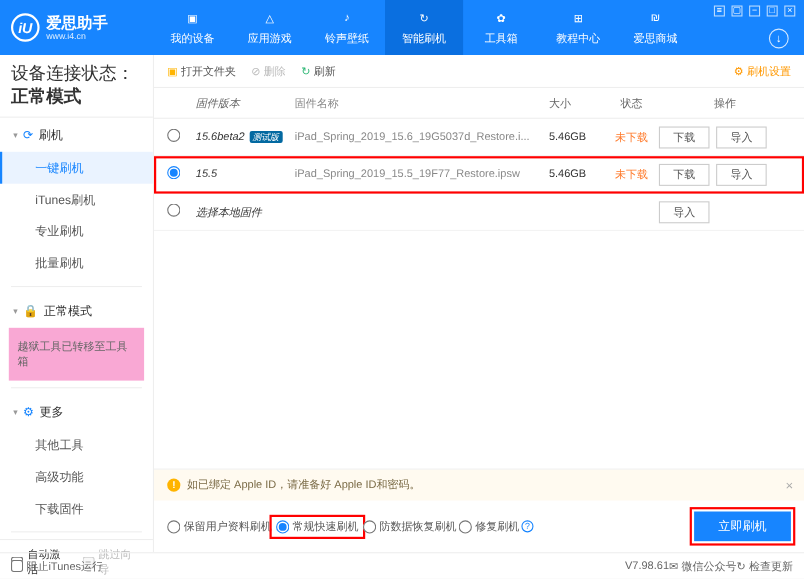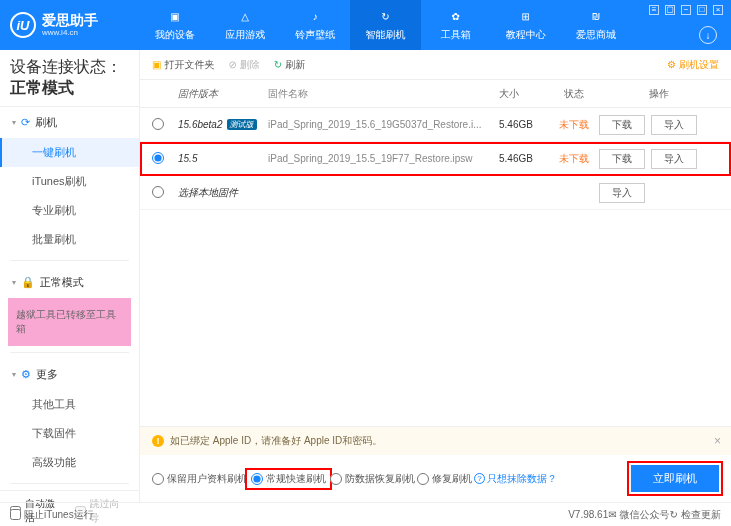--- a/index.html
+++ b/index.html
@@ -156,22 +156,22 @@
             <span>正常模式</span>
           </div>
           <div class="sidebar-msg">越狱工具已转移至工具箱</div>
           <div class="sidebar-sep"></div>
           <div class="sidebar-section">
             <span class="tog">▾</span>
             <span style="color:#1785ff;">⚙</span>
             <span>更多</span>
           </div>
           <div class="sidebar-item">其他工具</div>
+          <div class="sidebar-item">高级功能</div>
           <div class="sidebar-item">下载固件</div>
-          <div class="sidebar-item">高级功能</div>
           <div class="sidebar-sep"></div>
         </div>
       <div class="sidebar-spacer"></div>
       <div class="sidebar-bottom">
         <div style="display:flex;gap:10px;">
           <label class="check">
               <input type="checkbox" style="">
               <span>自动激活</span>
             </label>
           <label class="check" style="color:#bbb;">
@@ -271,21 +271,20 @@
             </label>
           <label class="opt">
               <input type="radio" name="m" style="">
               <span>防数据恢复刷机</span>
             </label>
           <label class="opt">
               <input type="radio" name="m" style="">
               <span>修复刷机</span>
             </label>
           <span class="link-q">?</span>
-          <span class="link">只想抹除数据？</span>
           <div class="options-spacer"></div>
           <div class="btn-primary">立即刷机</div>
         </div>
       </div>
     </div>
   </div>
 
   <div class="footer">
     <label class="check fitem">
         <input type="checkbox" style="">

